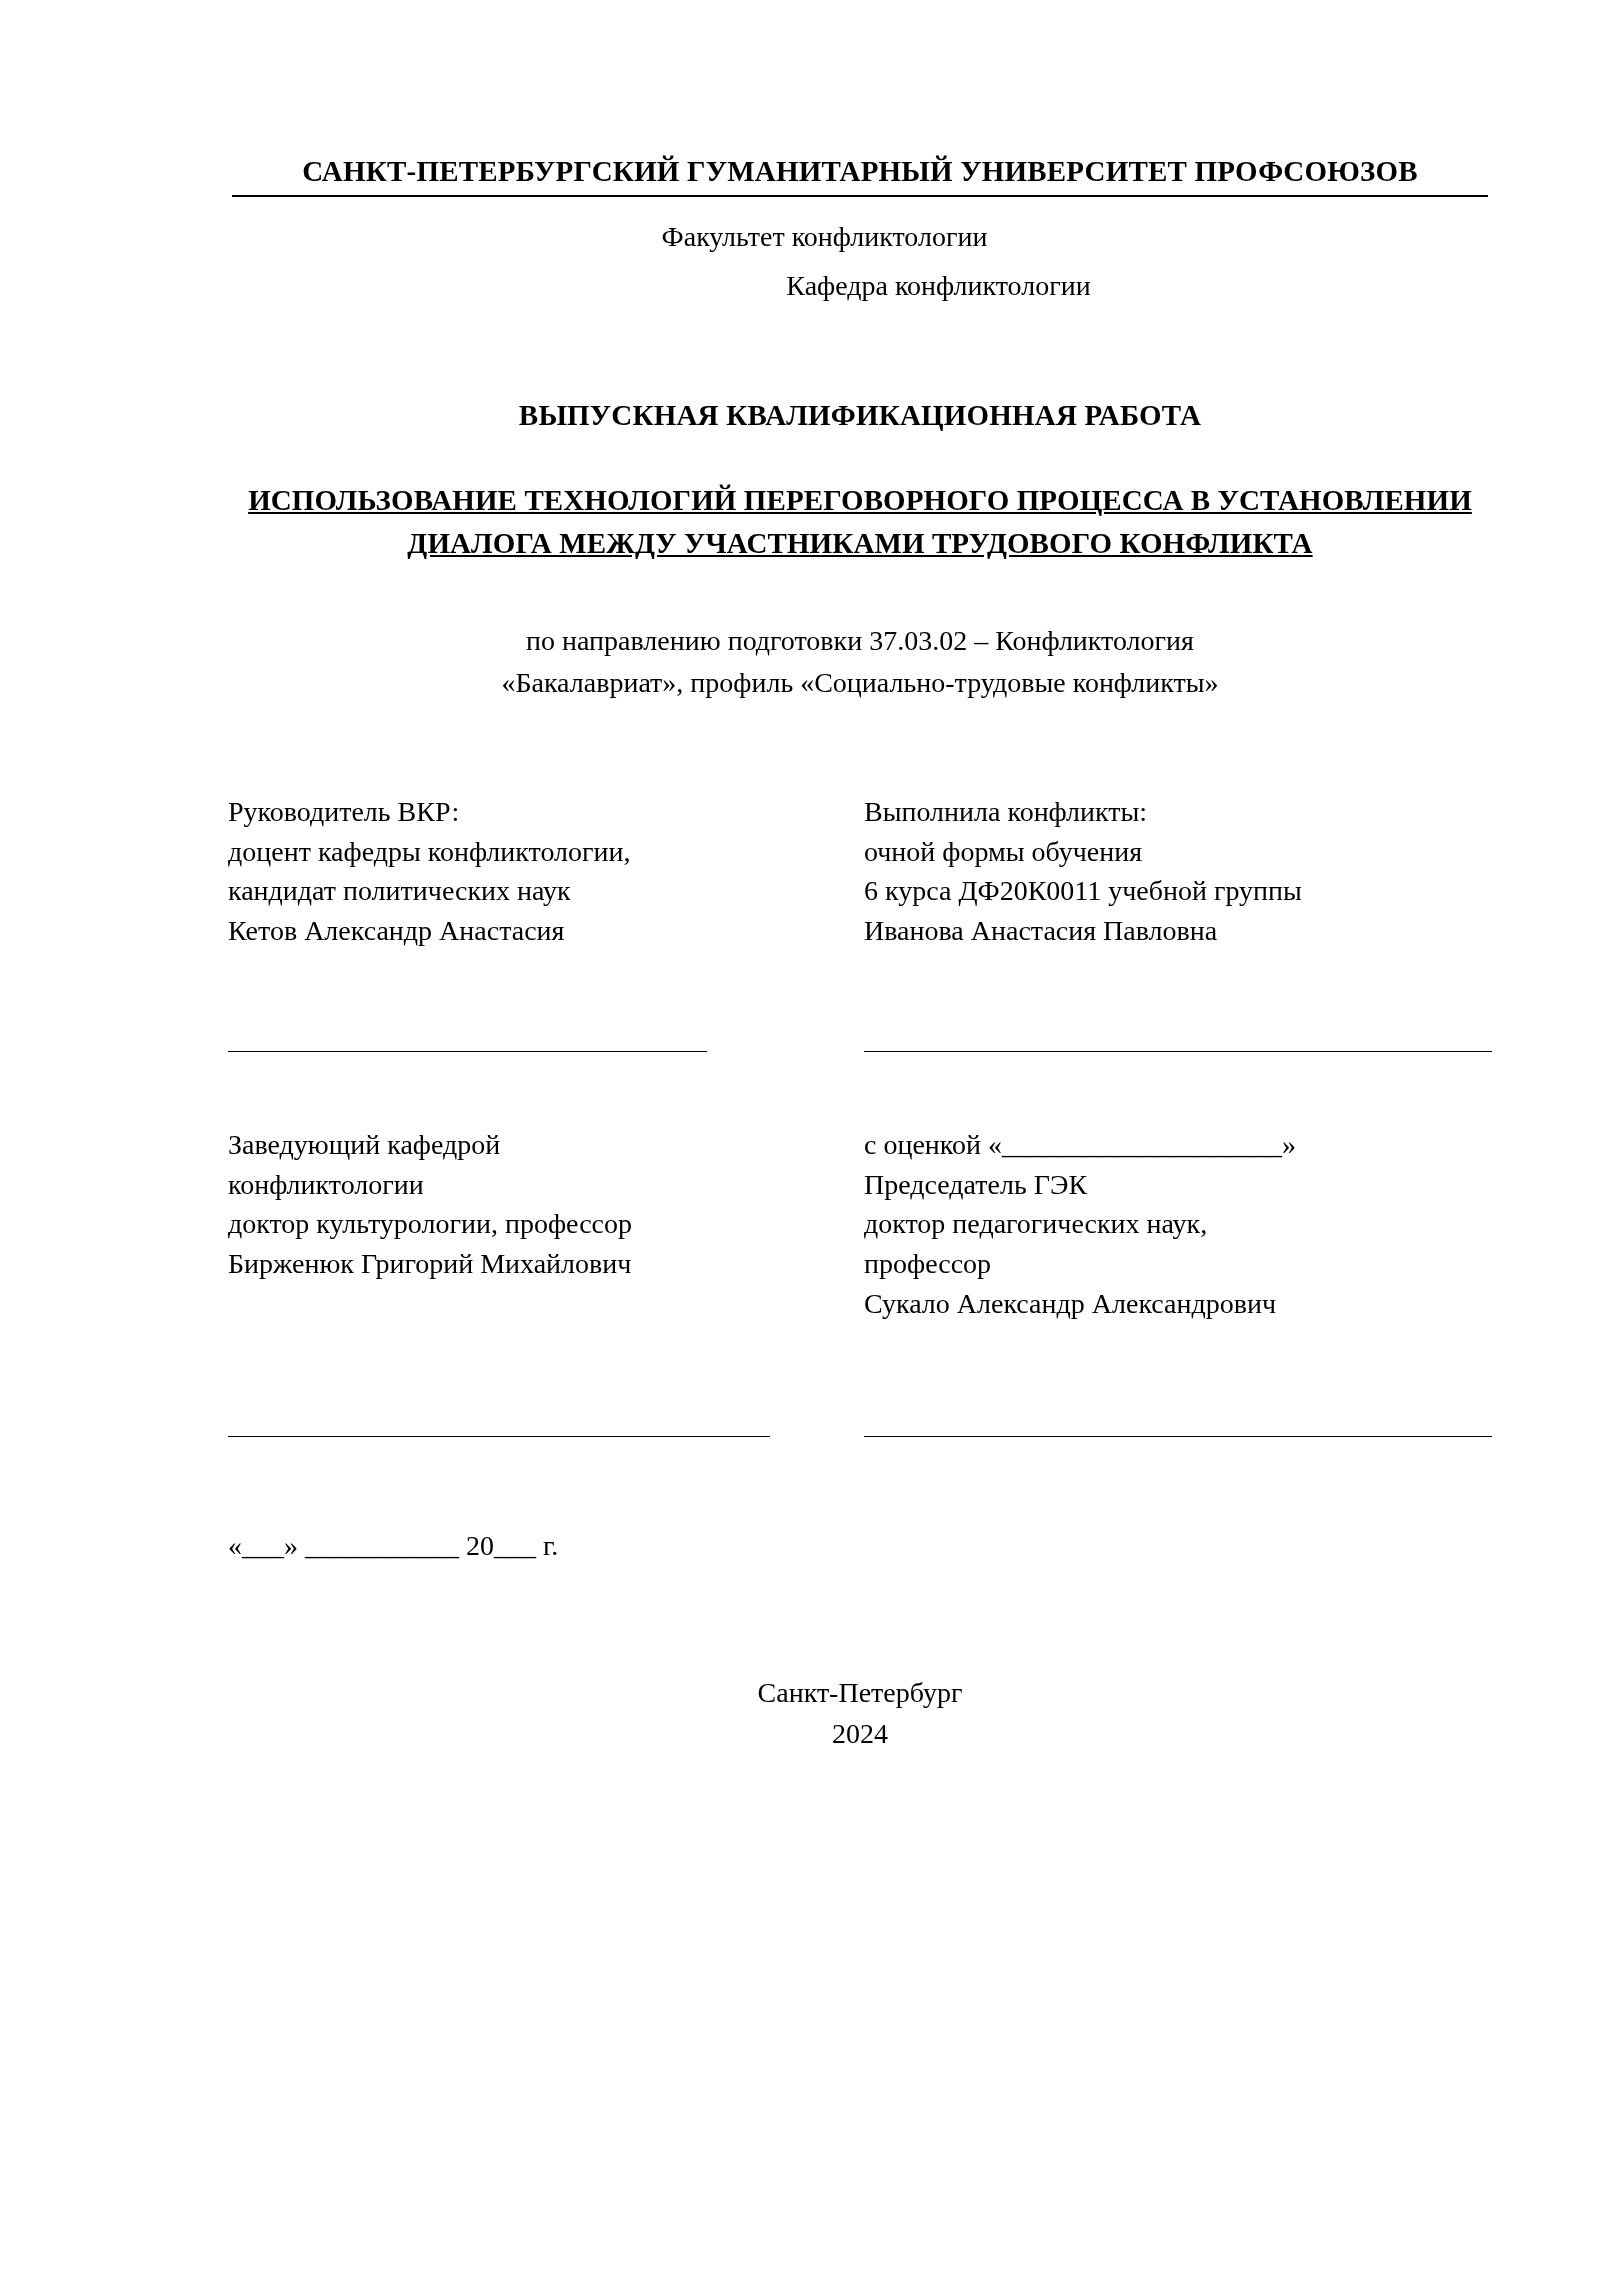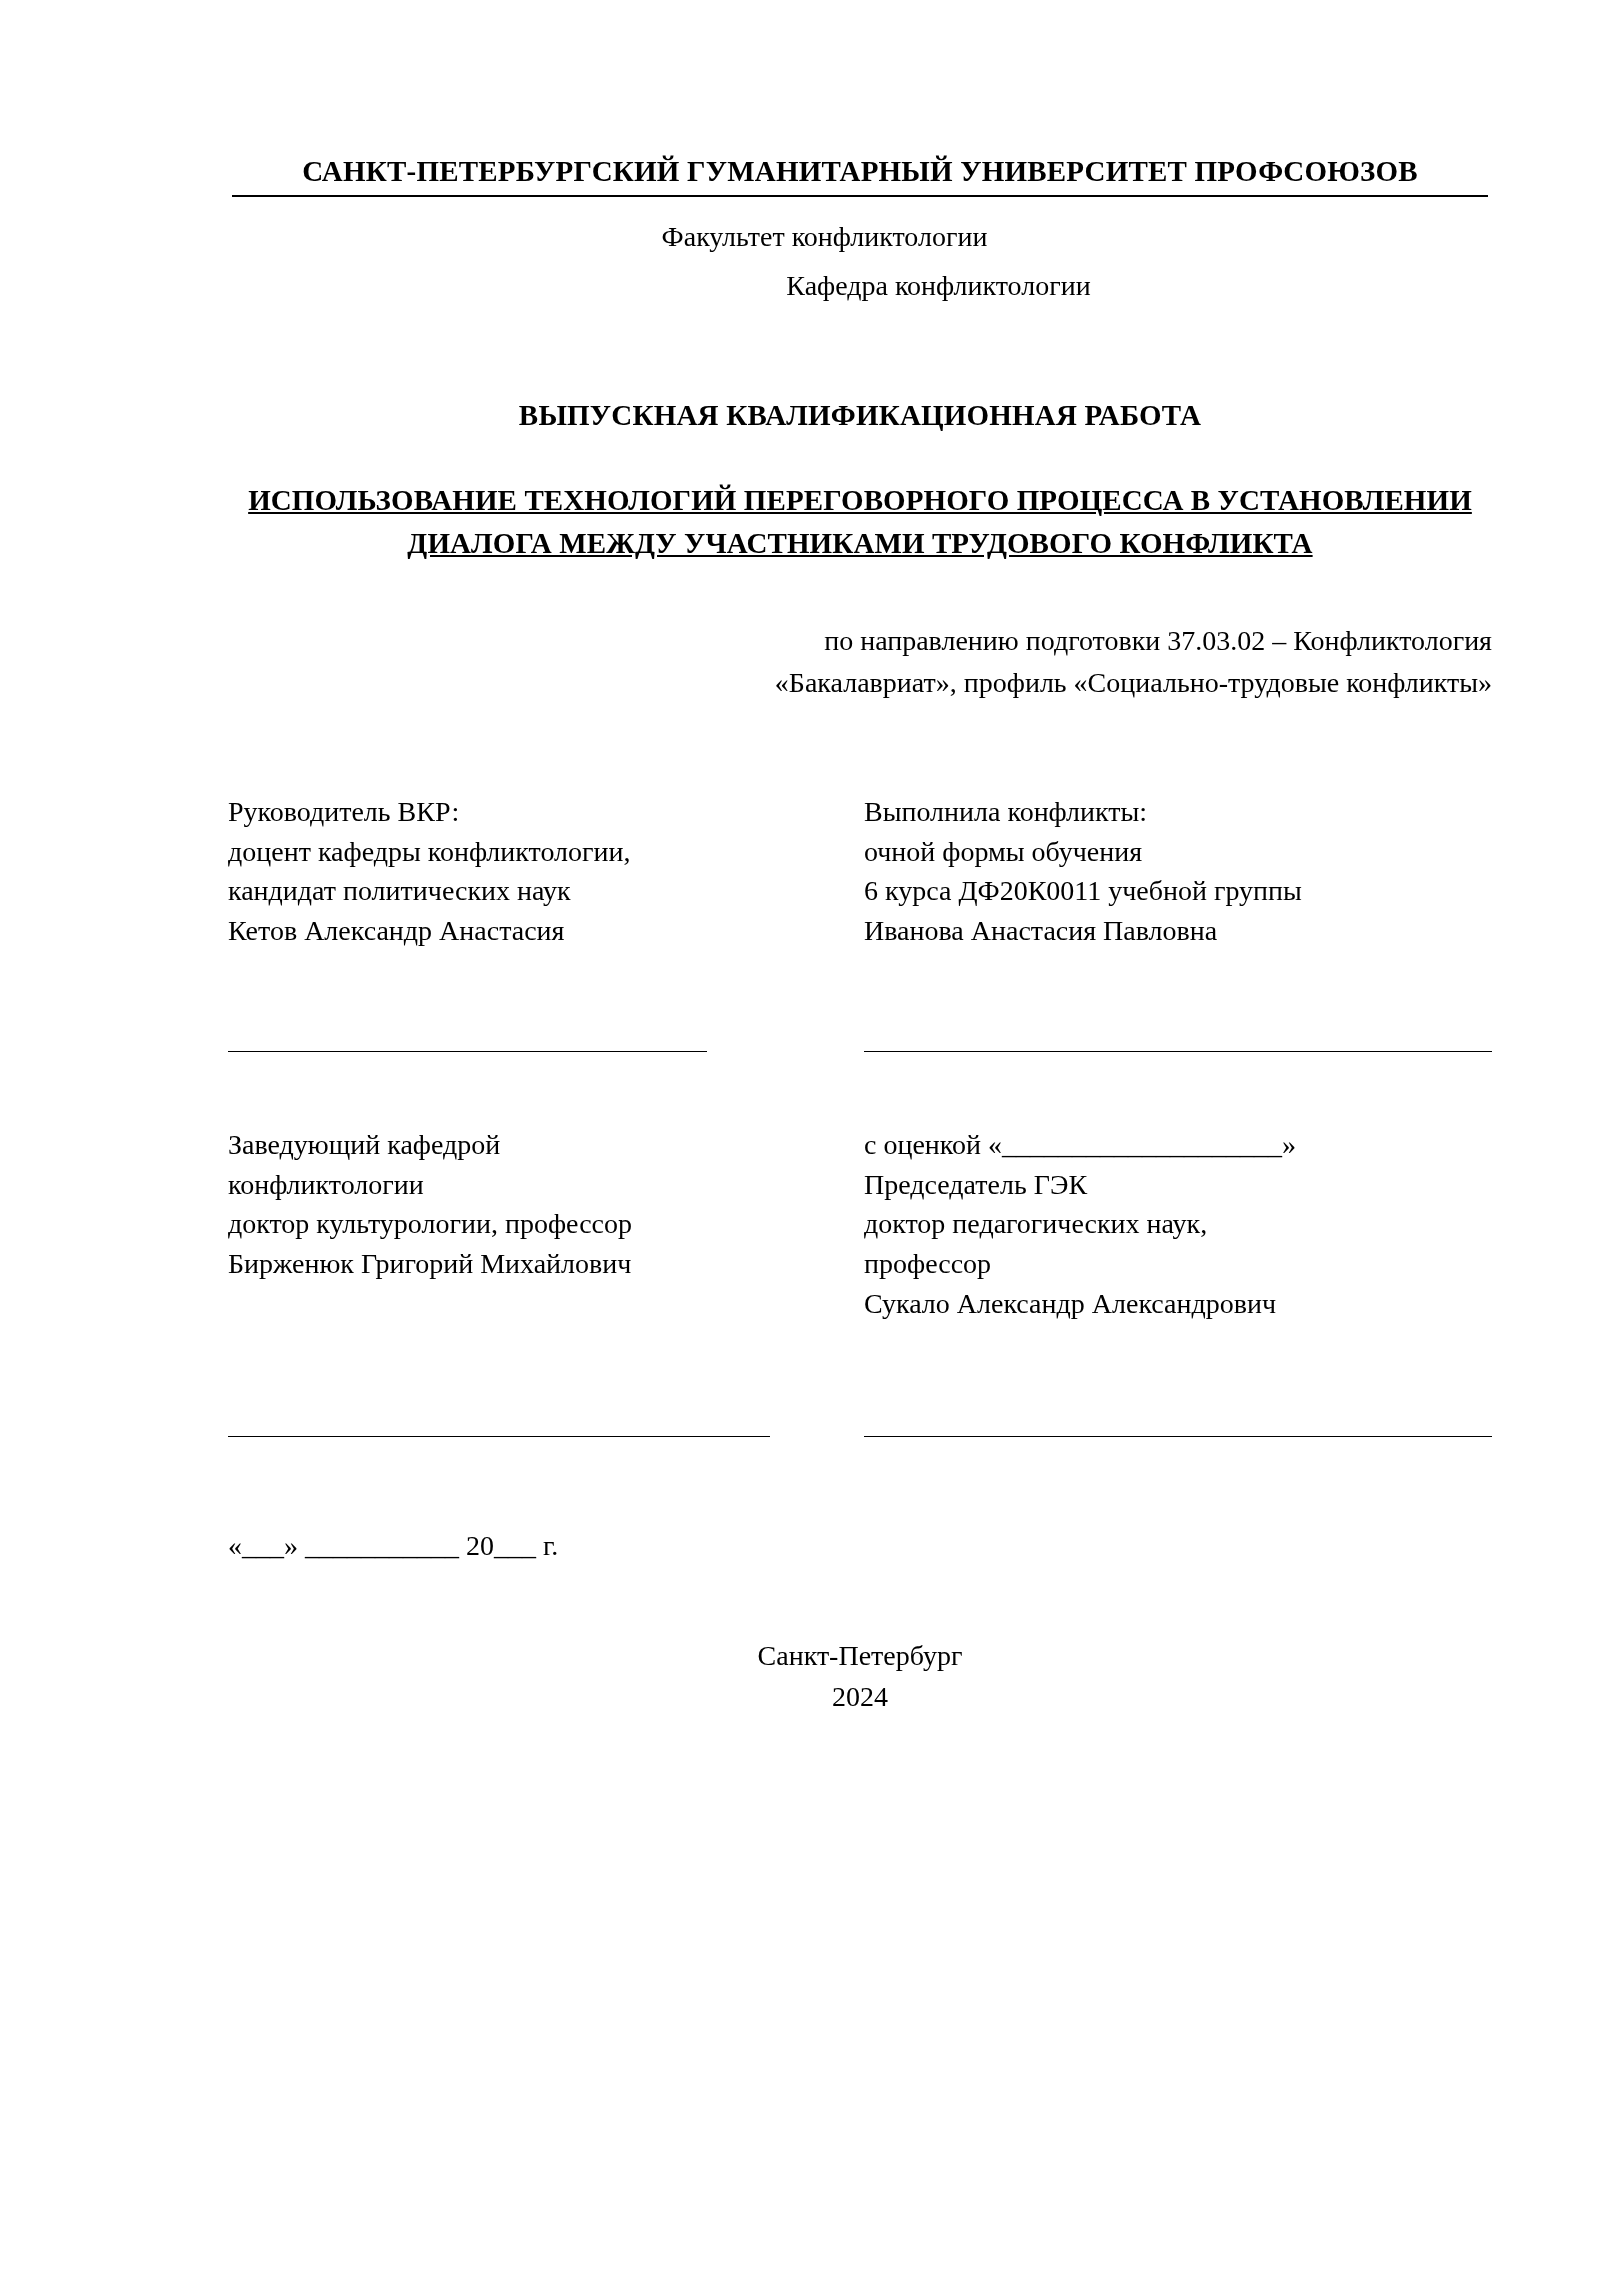--- a/index.html
+++ b/index.html
@@ -66,21 +66,21 @@
   .thesis-title {
     text-align: center;
     font-weight: bold;
     font-size: 29px;
     line-height: 1.48;
     margin-top: 47px;
     letter-spacing: 0.1px;
     text-decoration: underline;
   }
   .program-line {
-    text-align: right;
+    text-align: center;
     font-size: 28px;
     margin-top: 55px;
     line-height: 1.5;
   }
   .program-line .l2 {
     display: block;
   }
 
   
   .people {
@@ -142,21 +142,21 @@
 
   .date-line {
     margin-top: 47px;
     font-size: 28px;
     white-space: pre;
   }
 
   .city {
     text-align: center;
     font-size: 28px;
-    margin-top: 74px;
+    margin-top: 111px;
     line-height: 1.45;
   }
   .year {
     text-align: center;
     font-size: 28px;
     line-height: 1.45;
   }
 </style>
 </head>
 <body>

